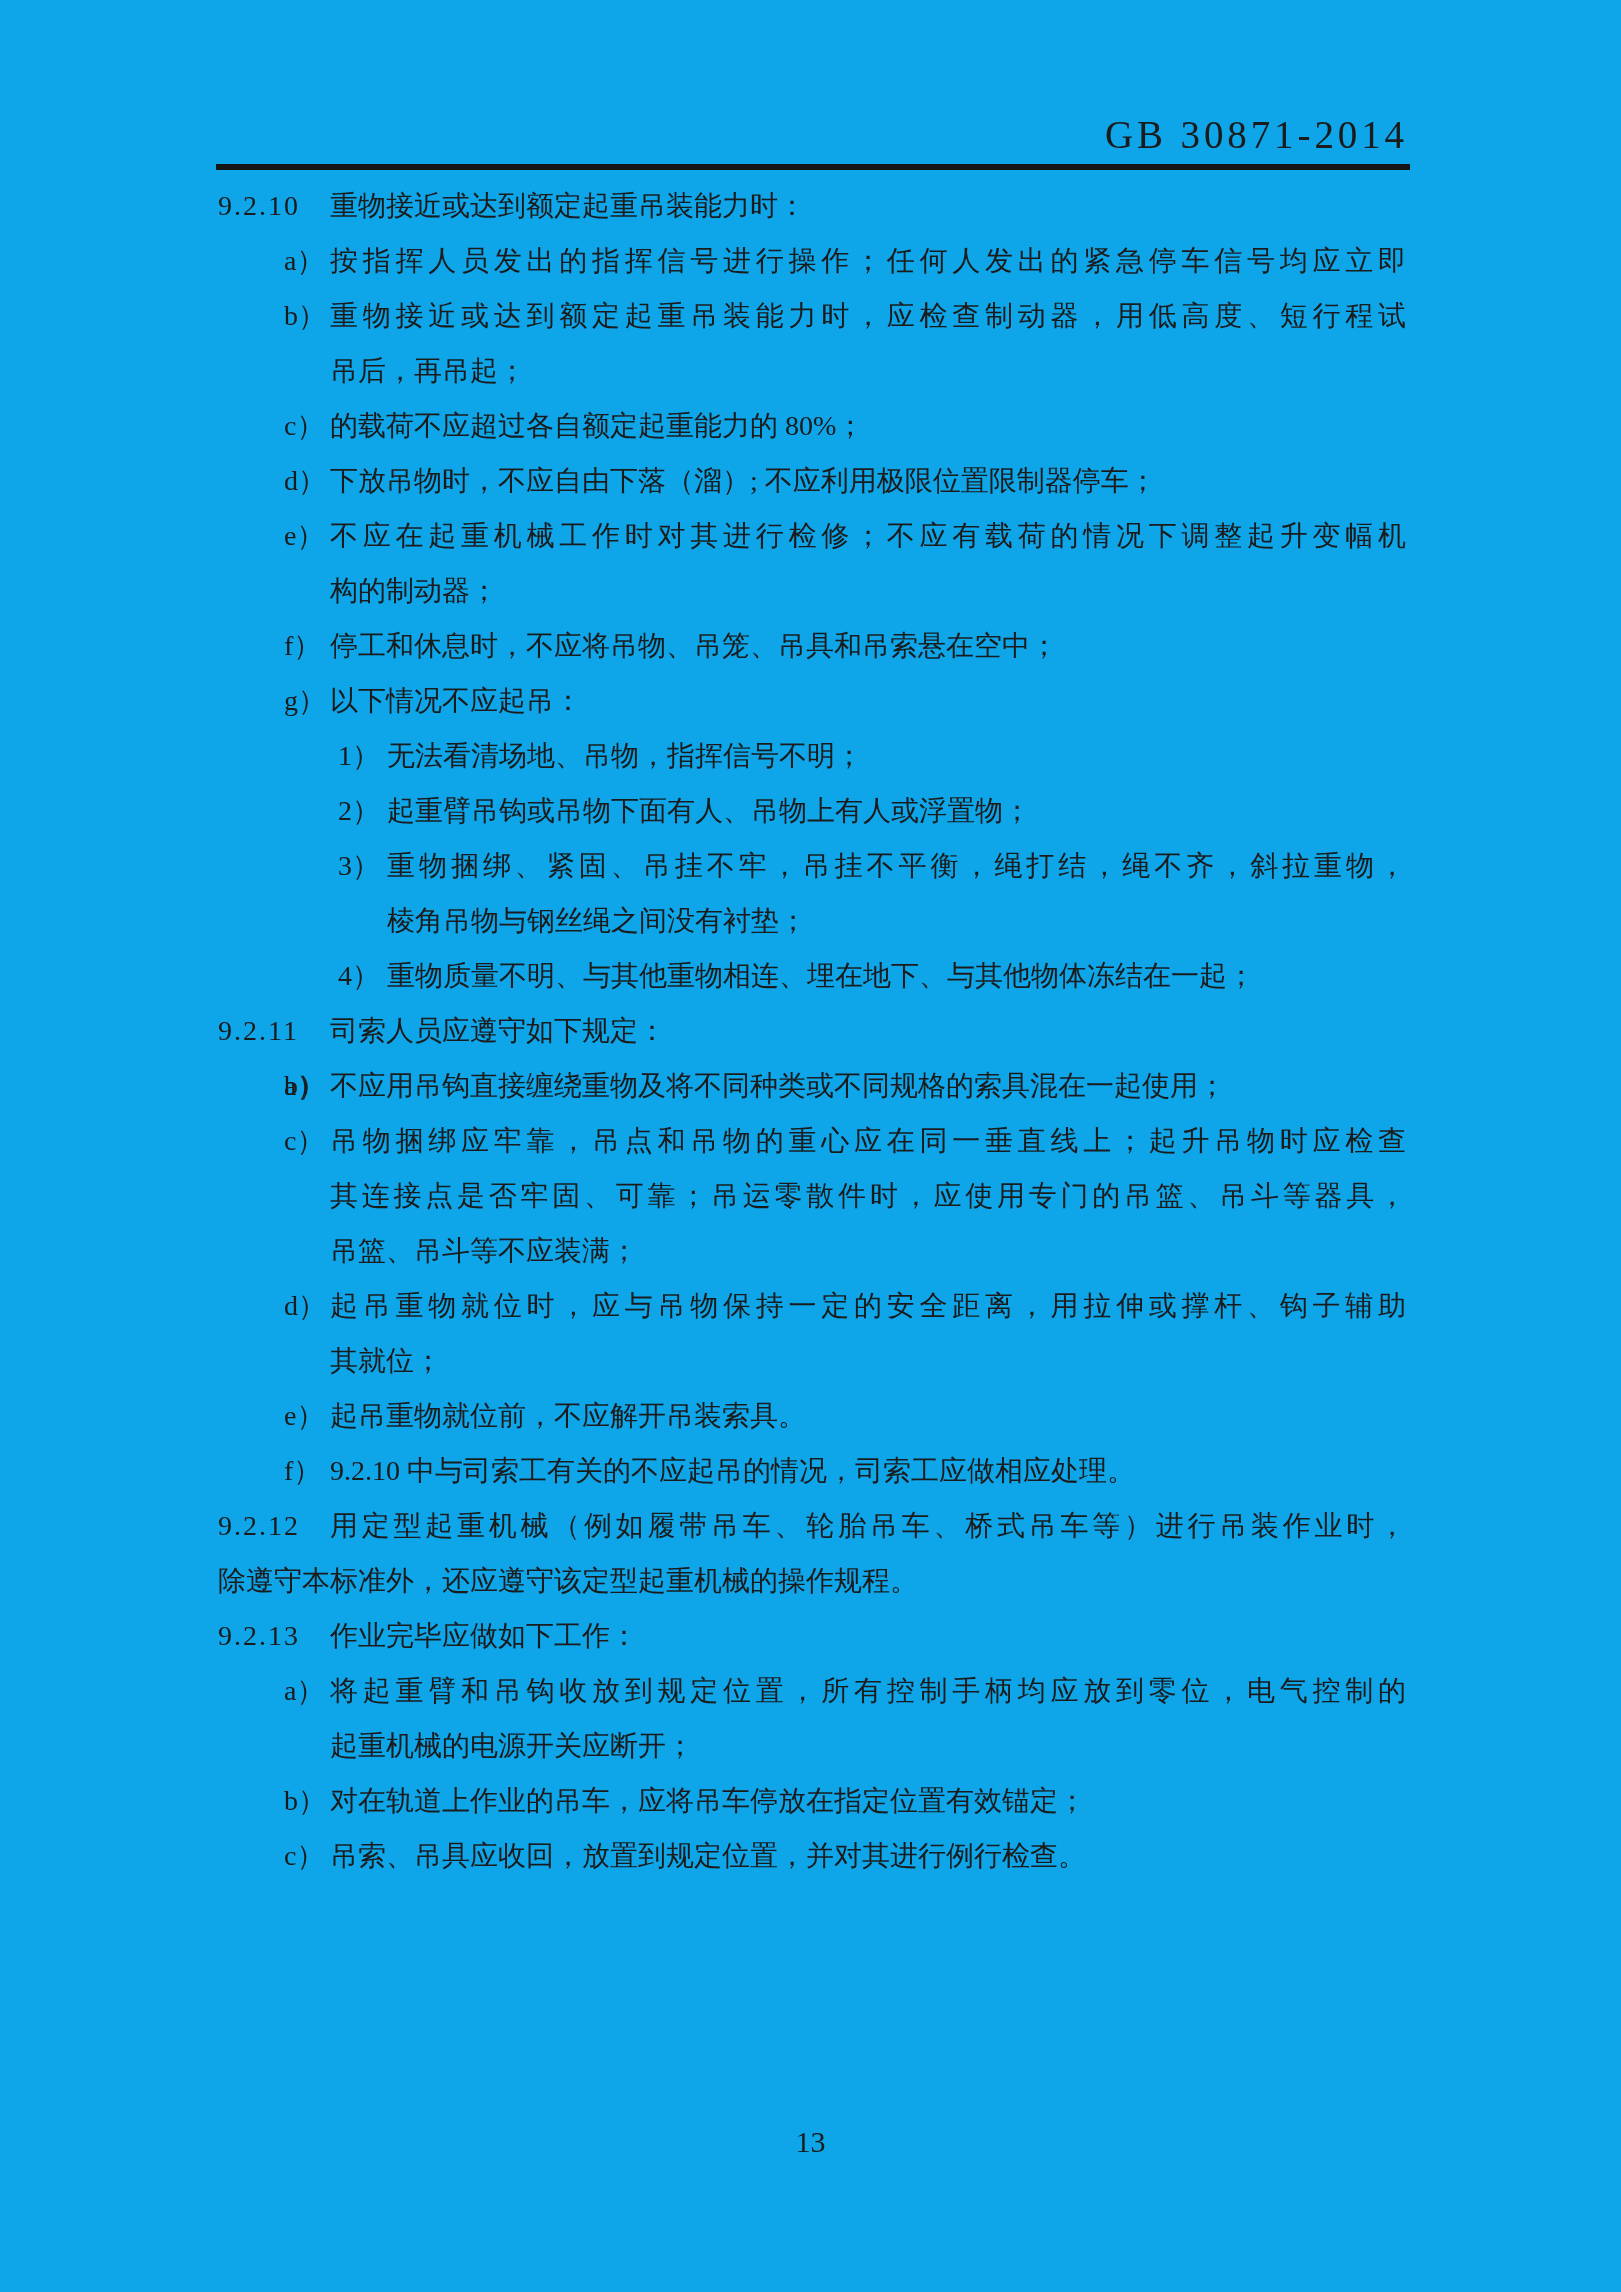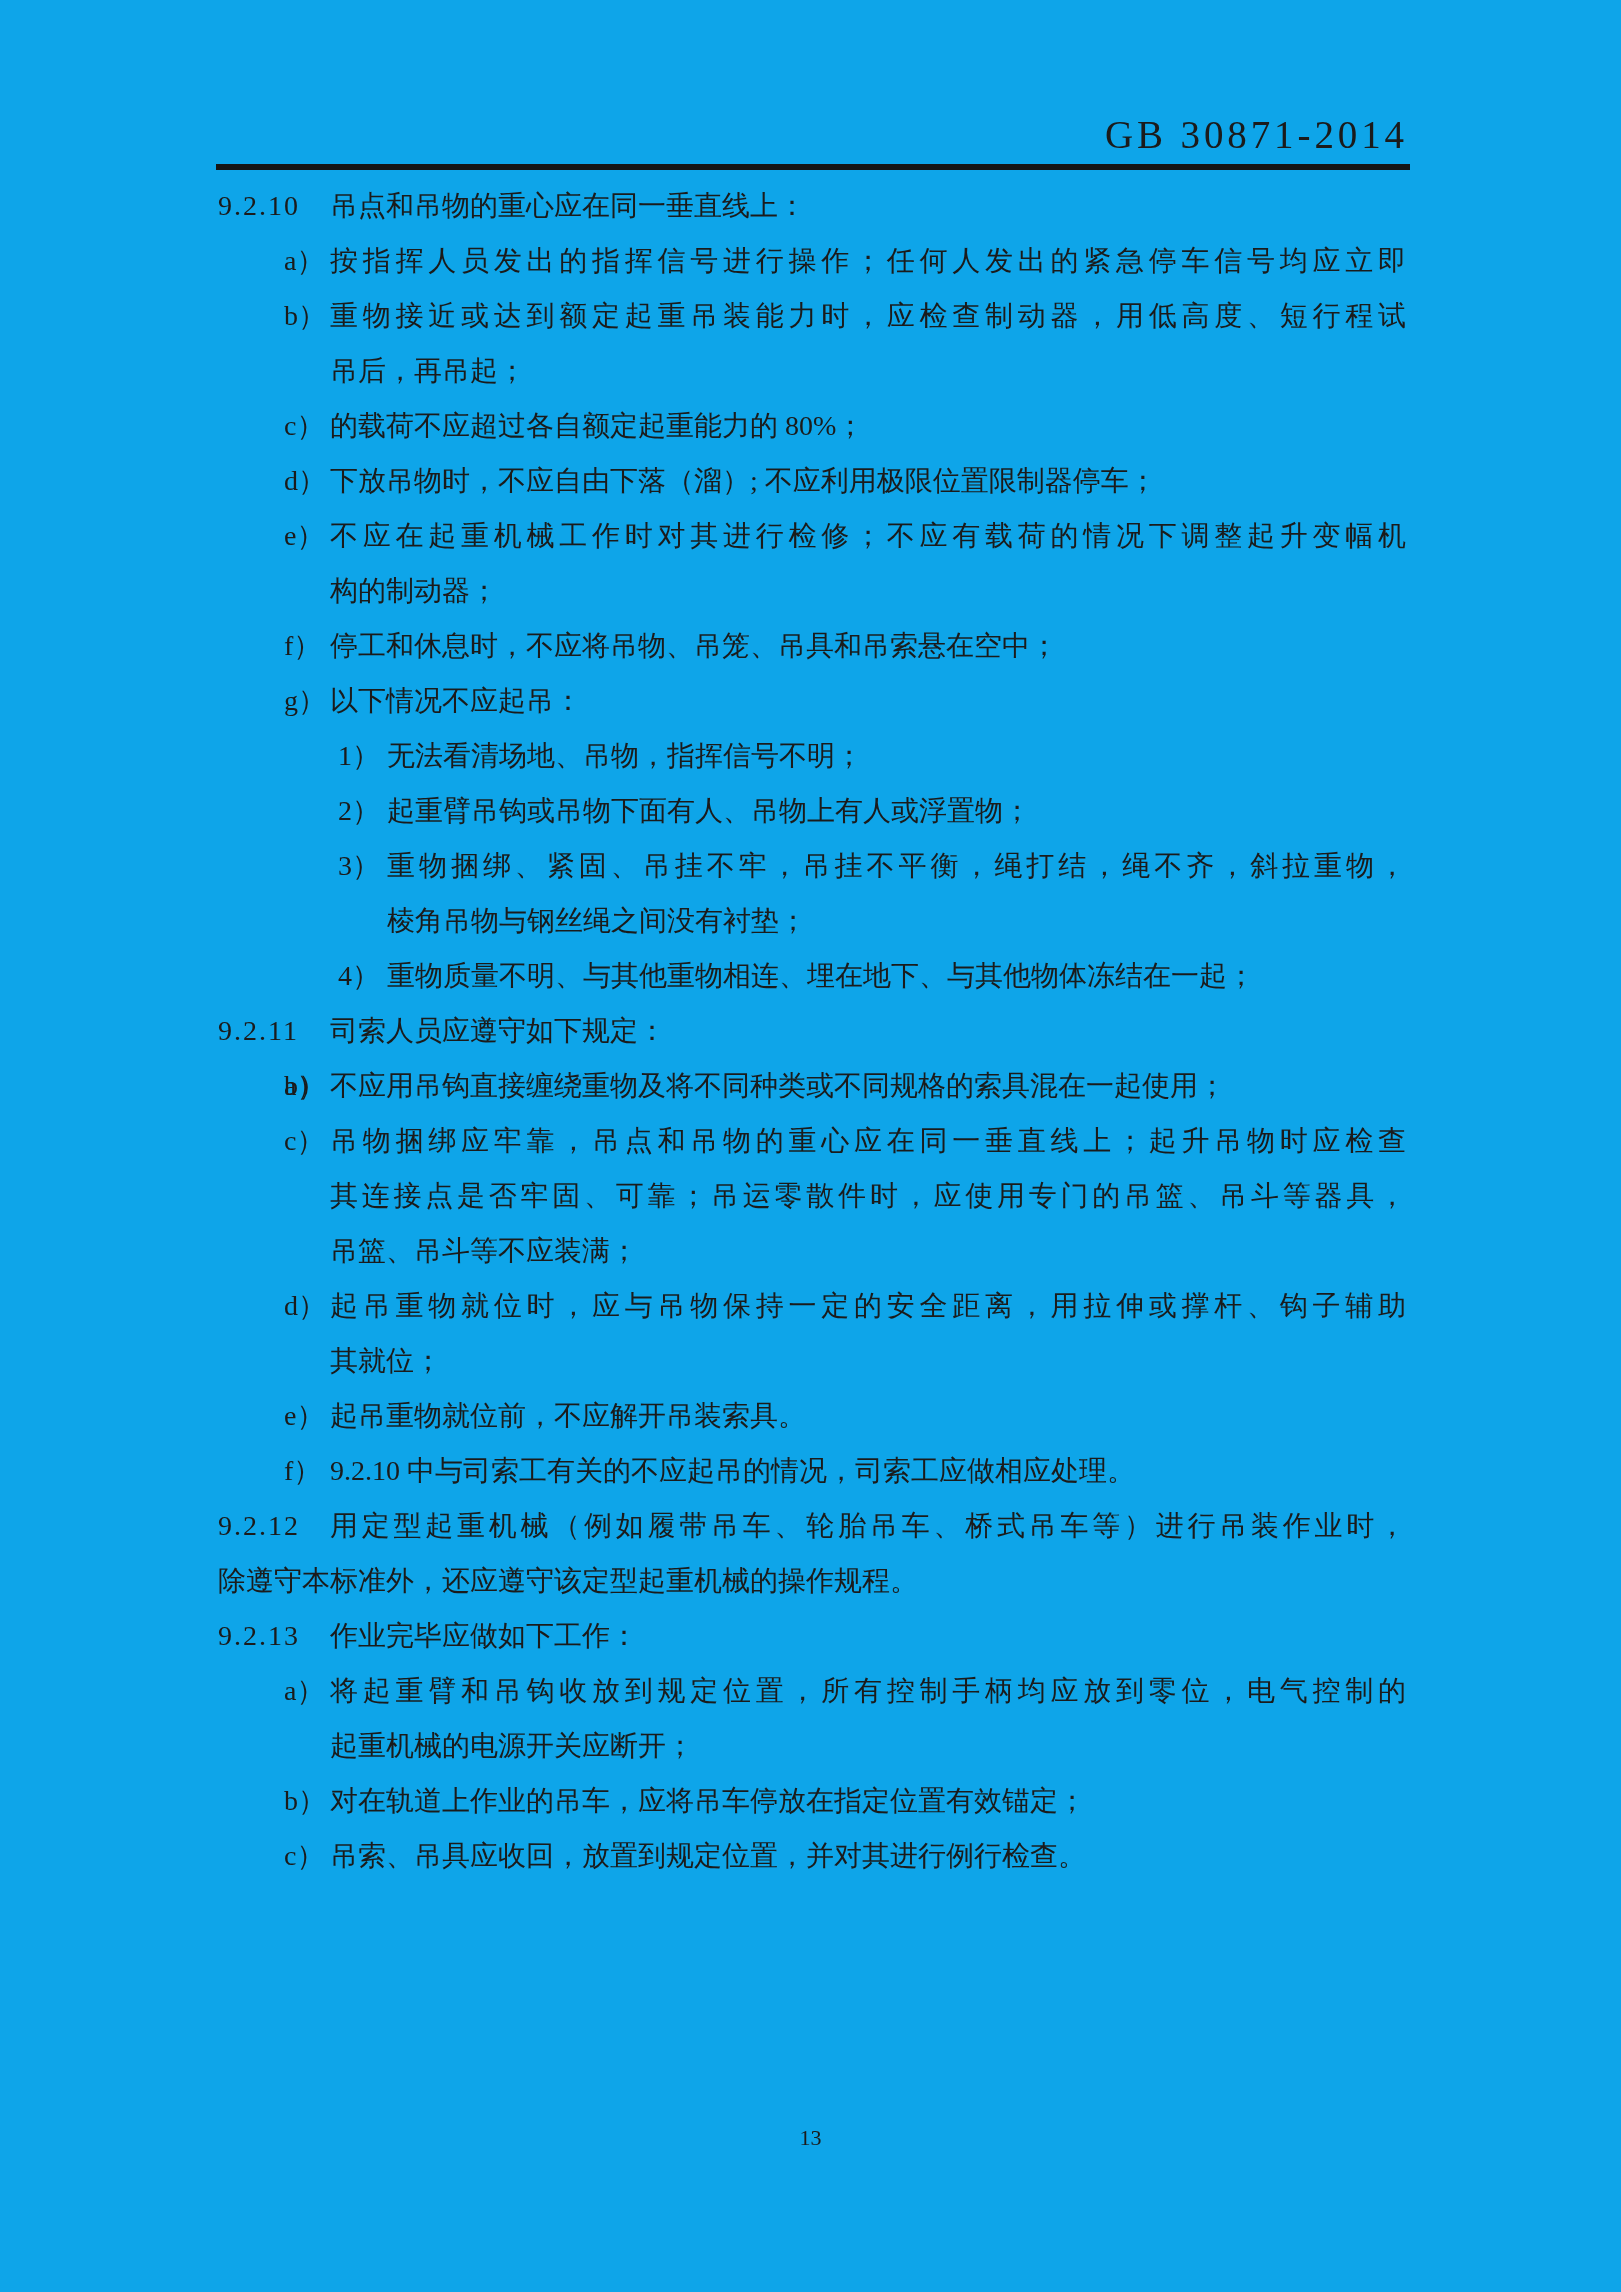--- a/index.html
+++ b/index.html
@@ -33,33 +33,33 @@
   .section > .marker{left:0;letter-spacing:2px;}
   .item{padding-left:112px;}
   .item > .marker{left:66px;}
   .item-cont{padding-left:112px;}
   .sub{padding-left:169px;}
   .sub > .marker{left:120px;}
   .sub-cont{padding-left:169px;}
   .plain{padding-left:0;}
   .footer{
     position:absolute;left:0;top:2125px;width:100%;
-    text-align:center;font-size:22px;
+    text-align:center;font-size:30px;
   }
 </style>
 </head>
 <body>
 
 <div class="page">
   <div class="header">GB 30871-2014</div>
 
   <div class="rule"></div>
 
   <div class="doc">
-      <div class="line section"><span class="marker">9.2.10</span><span>吊点和吊物的重心应在同一垂直线上：</span></div>
+      <div class="line section"><span class="marker">9.2.10</span><span>重物接近或达到额定起重吊装能力时：</span></div>
       <div class="line item fill"><span class="marker">a）</span><span>按指挥人员发出的指挥信号进行操作；任何人发出的紧急停车信号均应立即</span></div>
       <div class="line item fill"><span class="marker">b）</span><span>重物接近或达到额定起重吊装能力时，应检查制动器，用低高度、短行程试</span></div>
       <div class="line item-cont"><span>吊后，再吊起；</span></div>
       <div class="line item fill"><span class="marker">c）</span></div>
       <div class="line item-cont"><span>的载荷不应超过各自额定起重能力的 80%；</span></div>
       <div class="line item"><span class="marker">d）</span><span>下放吊物时，不应自由下落（溜）; 不应利用极限位置限制器停车；</span></div>
       <div class="line item fill"><span class="marker">e）</span><span>不应在起重机械工作时对其进行检修；不应有载荷的情况下调整起升变幅机</span></div>
       <div class="line item-cont"><span>构的制动器；</span></div>
       <div class="line item"><span class="marker">f）</span><span>停工和休息时，不应将吊物、吊笼、吊具和吊索悬在空中；</span></div>
       <div class="line item"><span class="marker">g）</span><span>以下情况不应起吊：</span></div>

